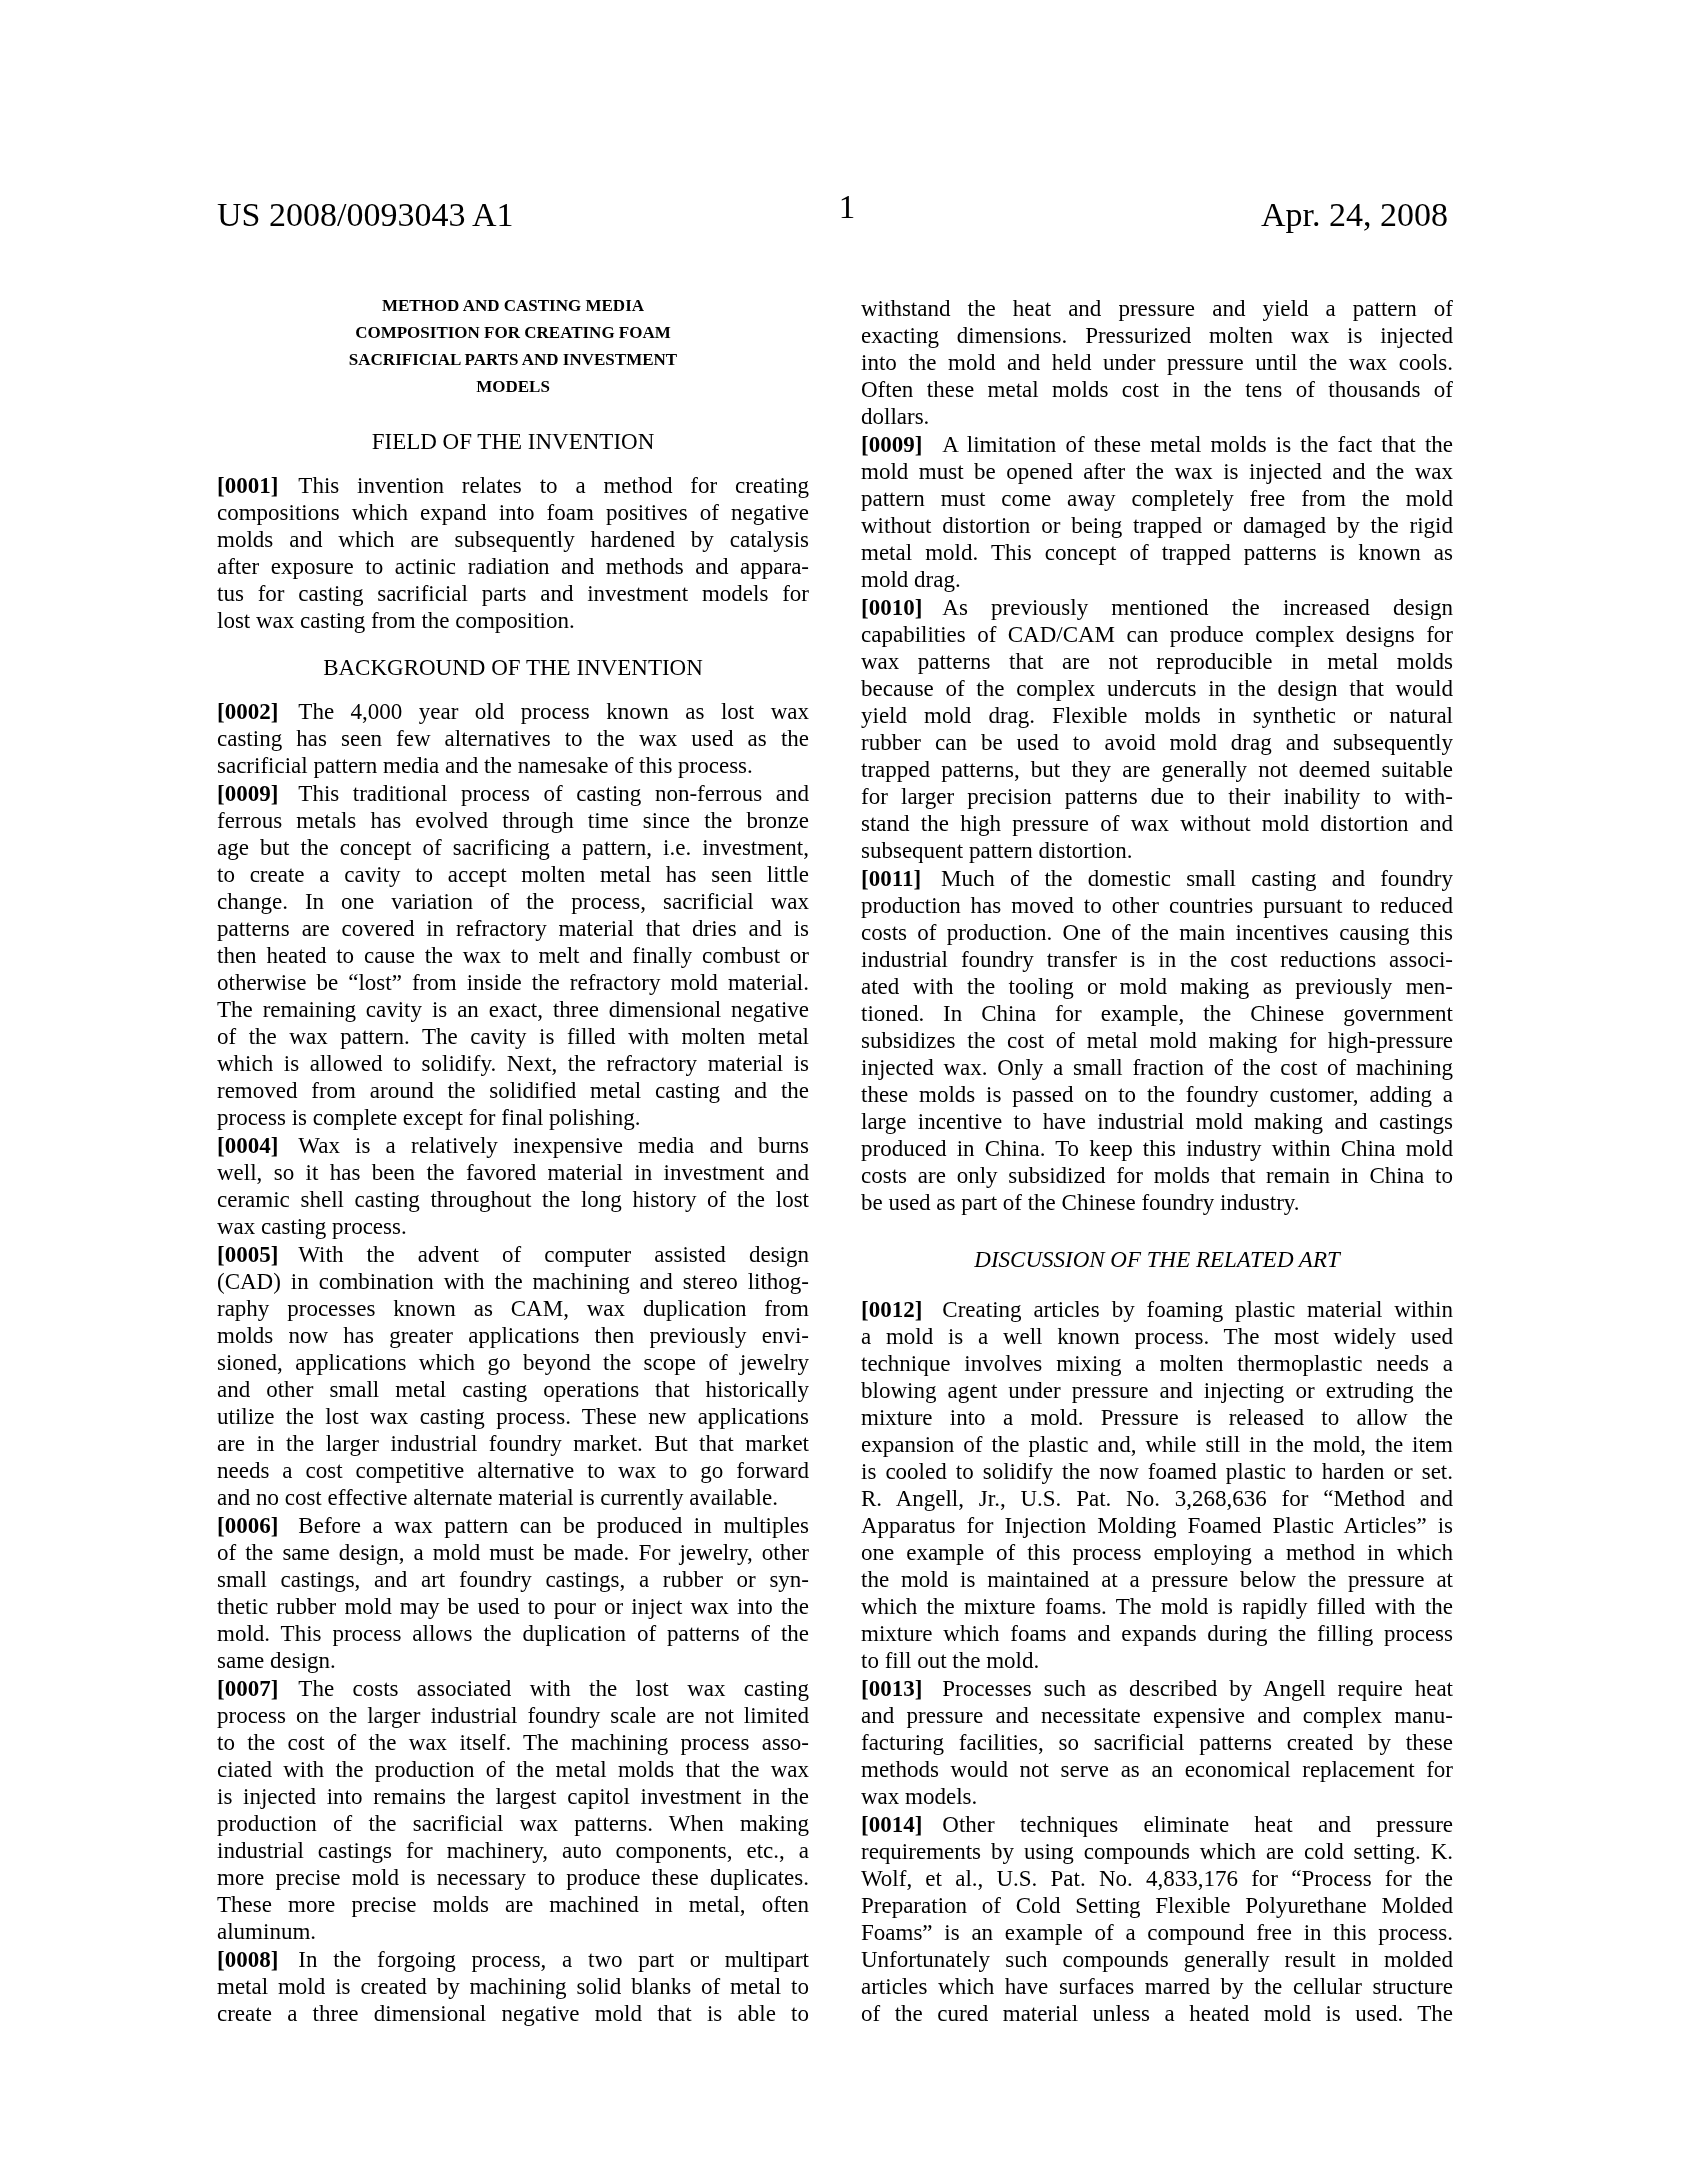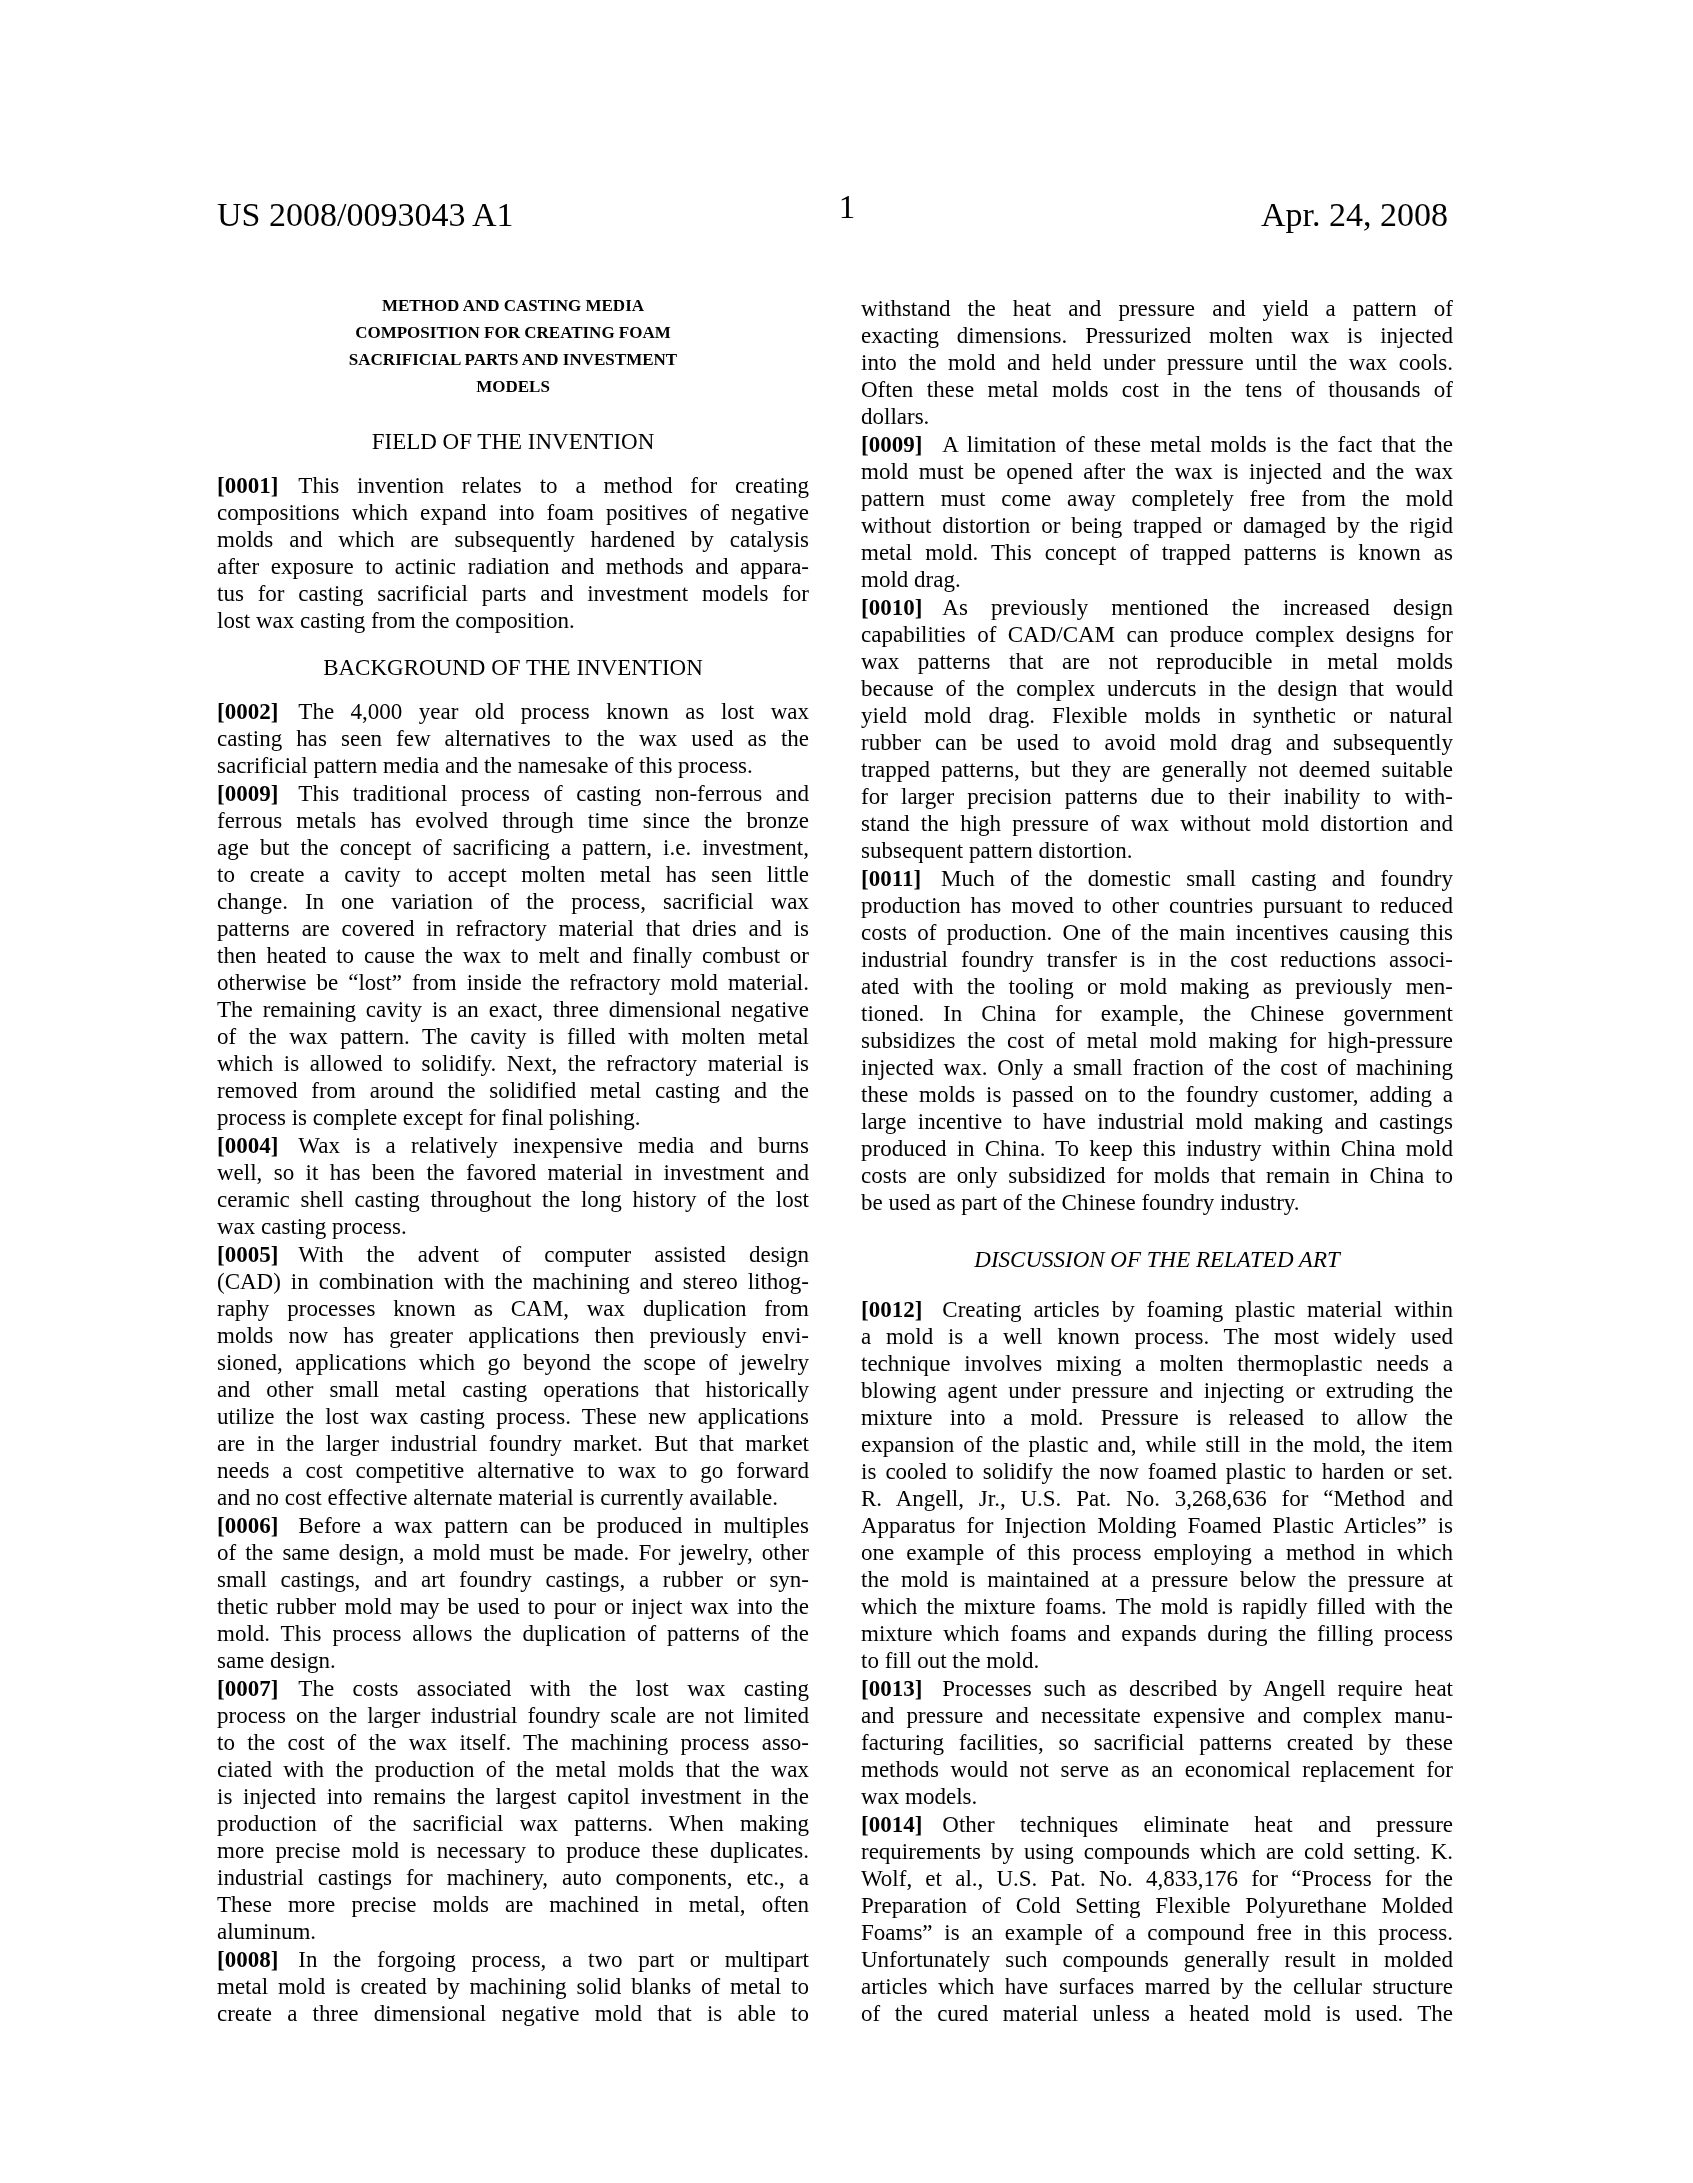--- a/index.html
+++ b/index.html
@@ -196,24 +196,24 @@
         <span class="ln">
           <span class="ln-inner"><span>ciated with the production of the metal molds that the wax</span></span>
         </span>
         <span class="ln">
           <span class="ln-inner"><span>is injected into remains the largest capitol investment in the</span></span>
         </span>
         <span class="ln">
           <span class="ln-inner"><span>production of the sacrificial wax patterns. When making</span></span>
         </span>
         <span class="ln">
+          <span class="ln-inner"><span>industrial castings for machinery, auto components, etc., a</span></span>
+        </span>
+        <span class="ln">
           <span class="ln-inner"><span>more precise mold is necessary to produce these duplicates.</span></span>
-        </span>
-        <span class="ln">
-          <span class="ln-inner"><span>industrial castings for machinery, auto components, etc., a</span></span>
         </span>
         <span class="ln">
           <span class="ln-inner"><span>These more precise molds are machined in metal, often</span></span>
         </span>
         <span class="ln last">
           <span class="ln-inner"><span>aluminum.</span></span>
         </span>
       </div>
       <div class="para">
         <span class="ln">

